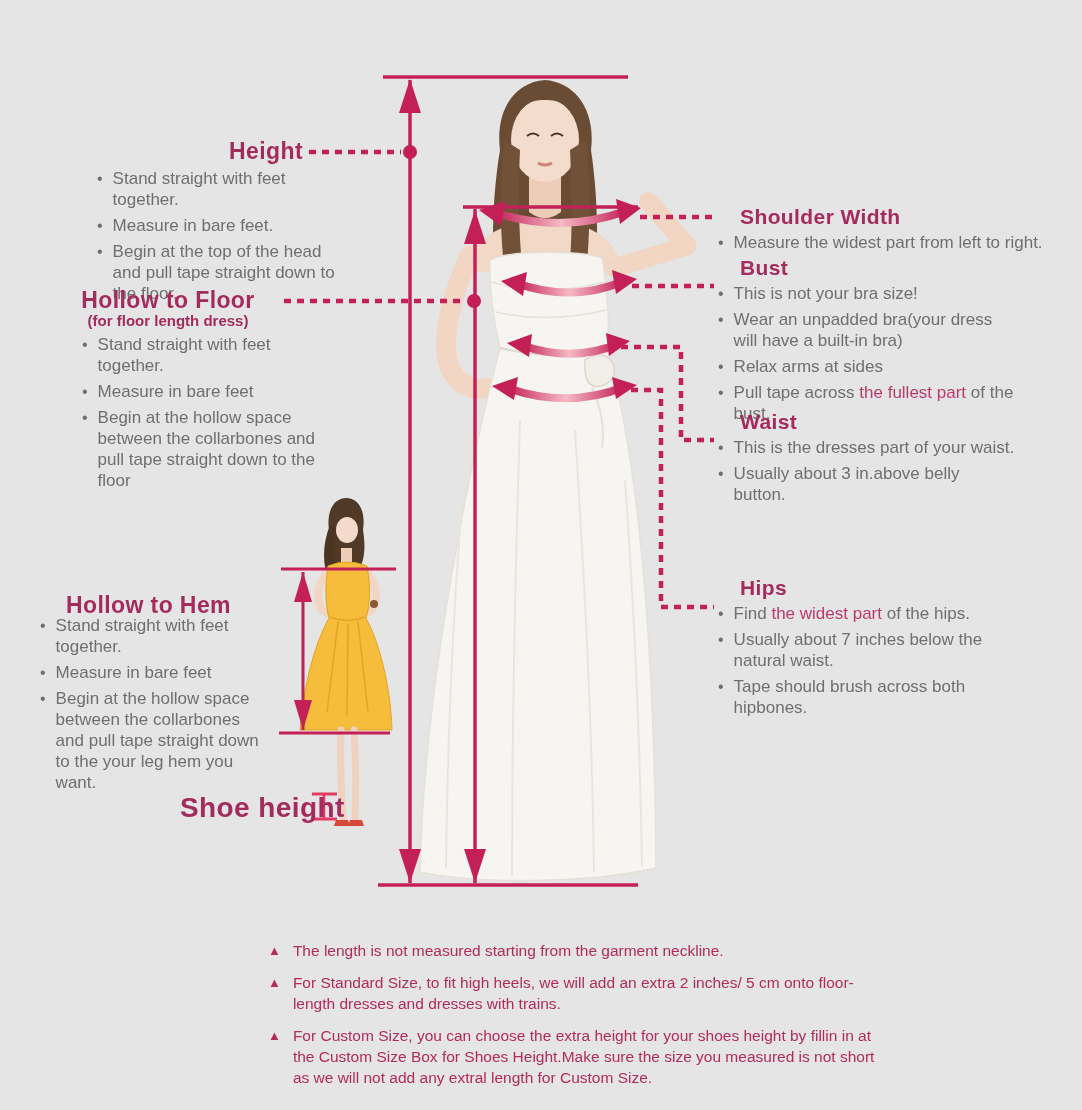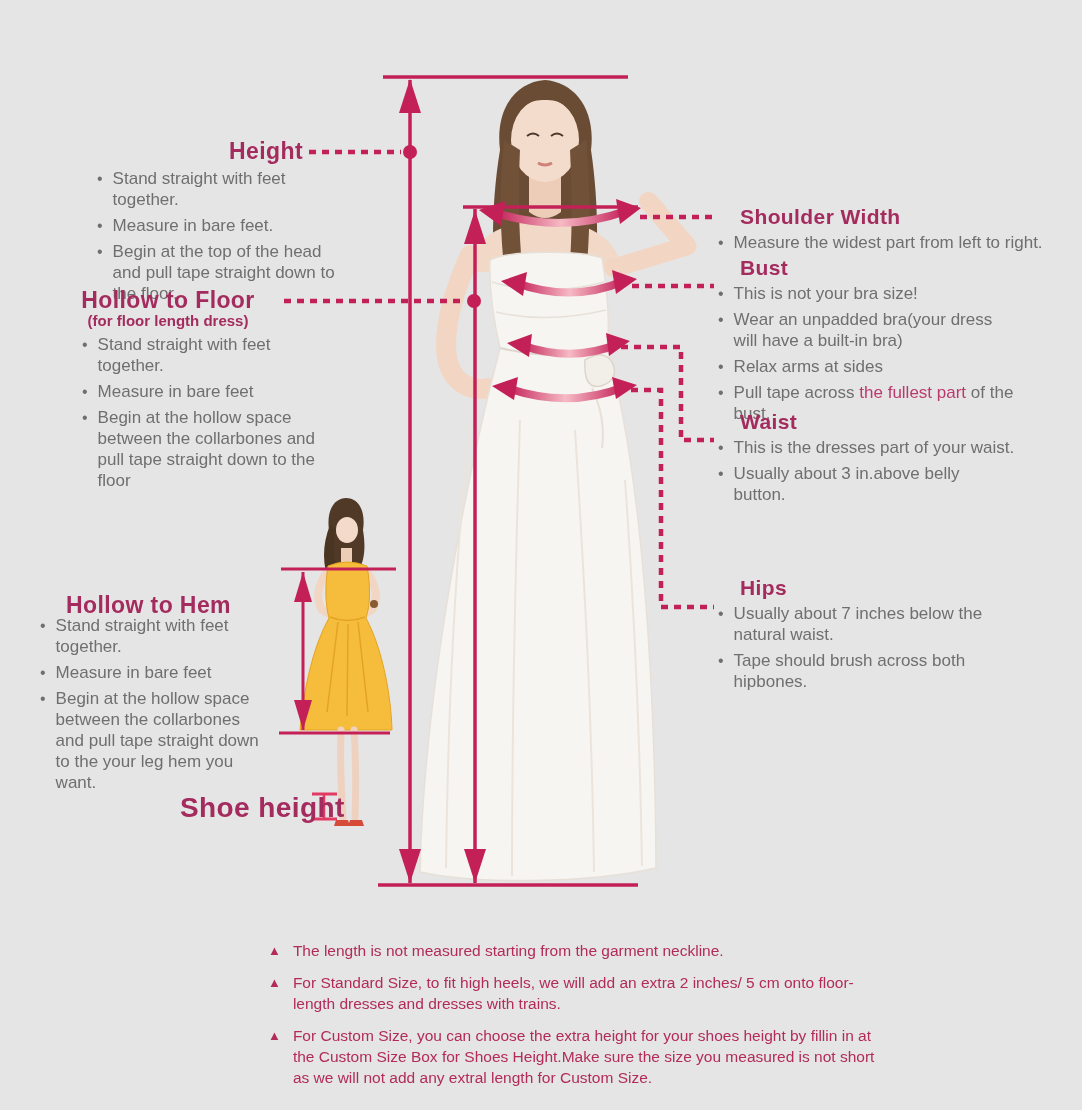--- a/index.html
+++ b/index.html
@@ -219,20 +219,23 @@
         <li>
           <span><span>Usually about 3 in.above belly button.</span></span>
         </li>
       </ul>
   </div>
 
   <div class="rsec" style="top:576px;">
     <div class="h1 r">Hips</div>
     <ul class="bul" style="width:308px;">
         <li>
+          <span><span>Find </span><span class="hl">the widest part</span><span> of the hips.</span></span>
+        </li>
+        <li>
           <span><span>Usually about 7 inches below the natural waist.</span></span>
         </li>
         <li>
           <span><span>Tape should brush across both hipbones.</span></span>
         </li>
       </ul>
   </div>
 
   <div class="notes">
     <div class="note">

